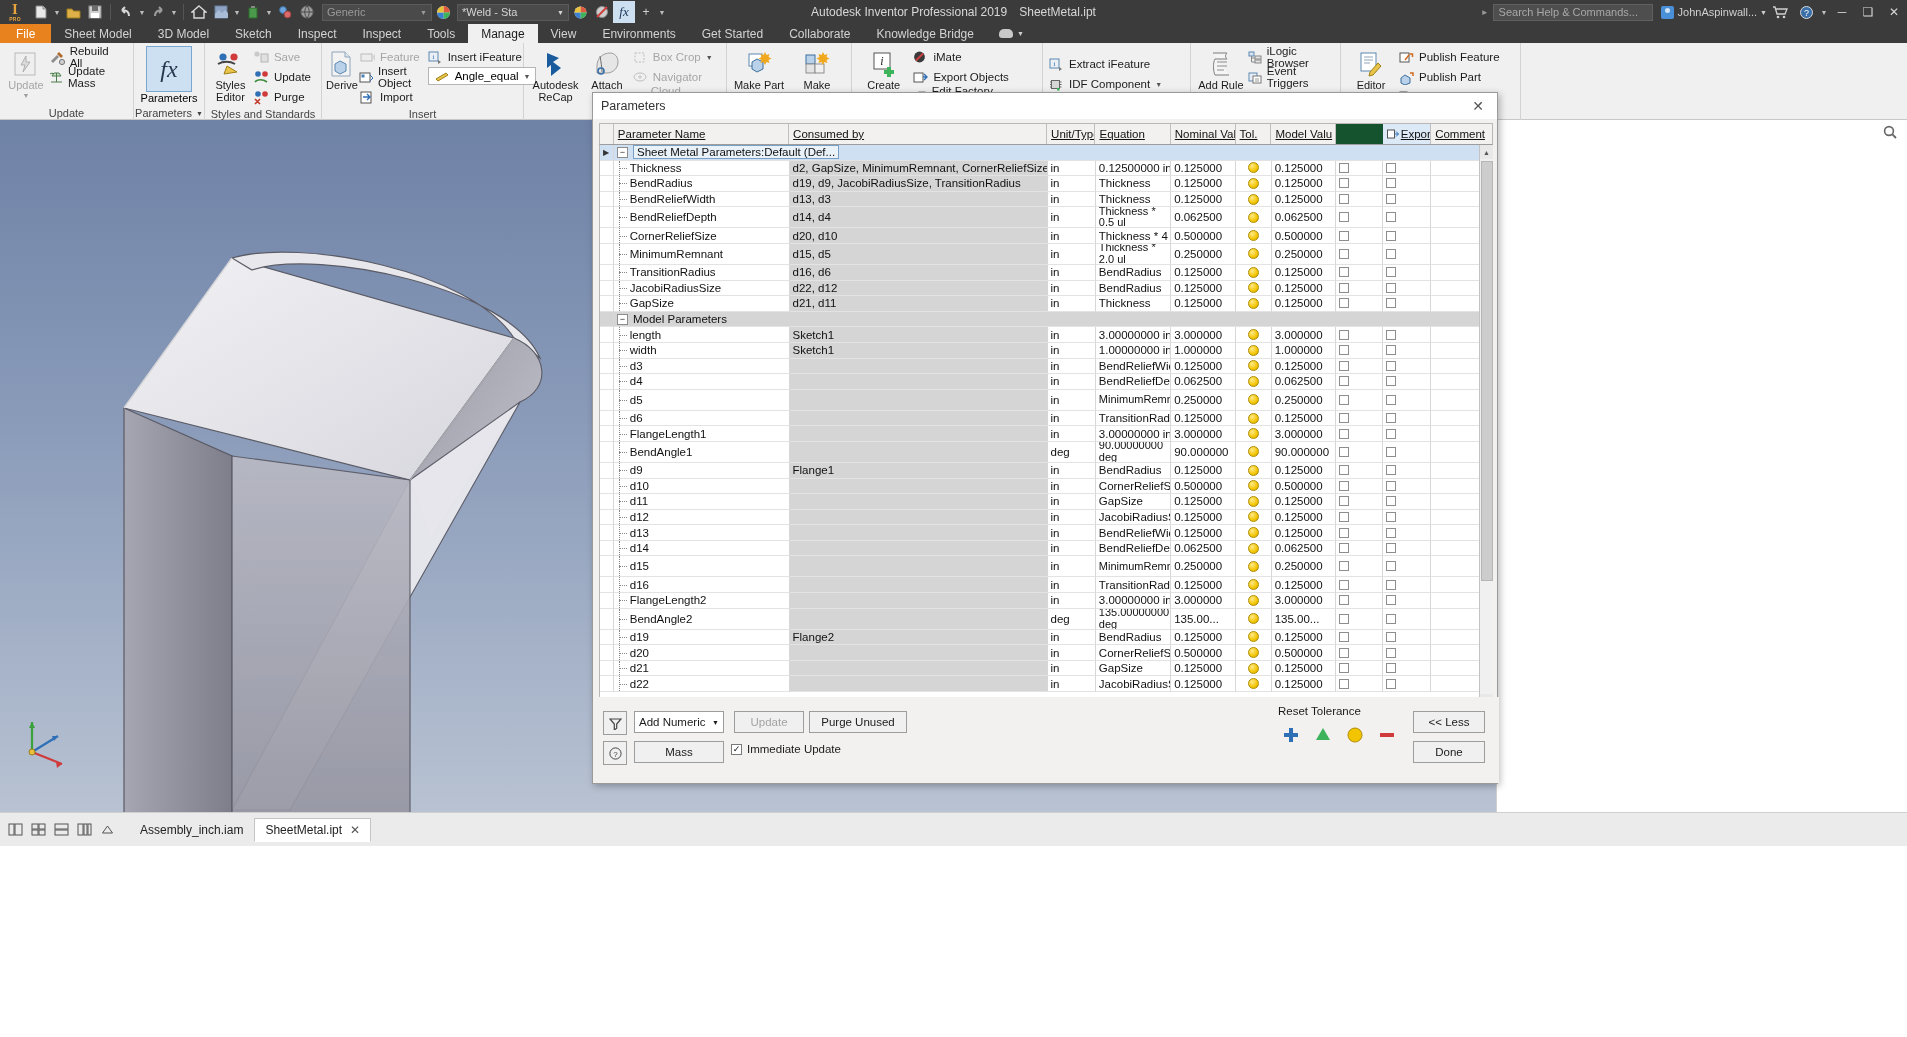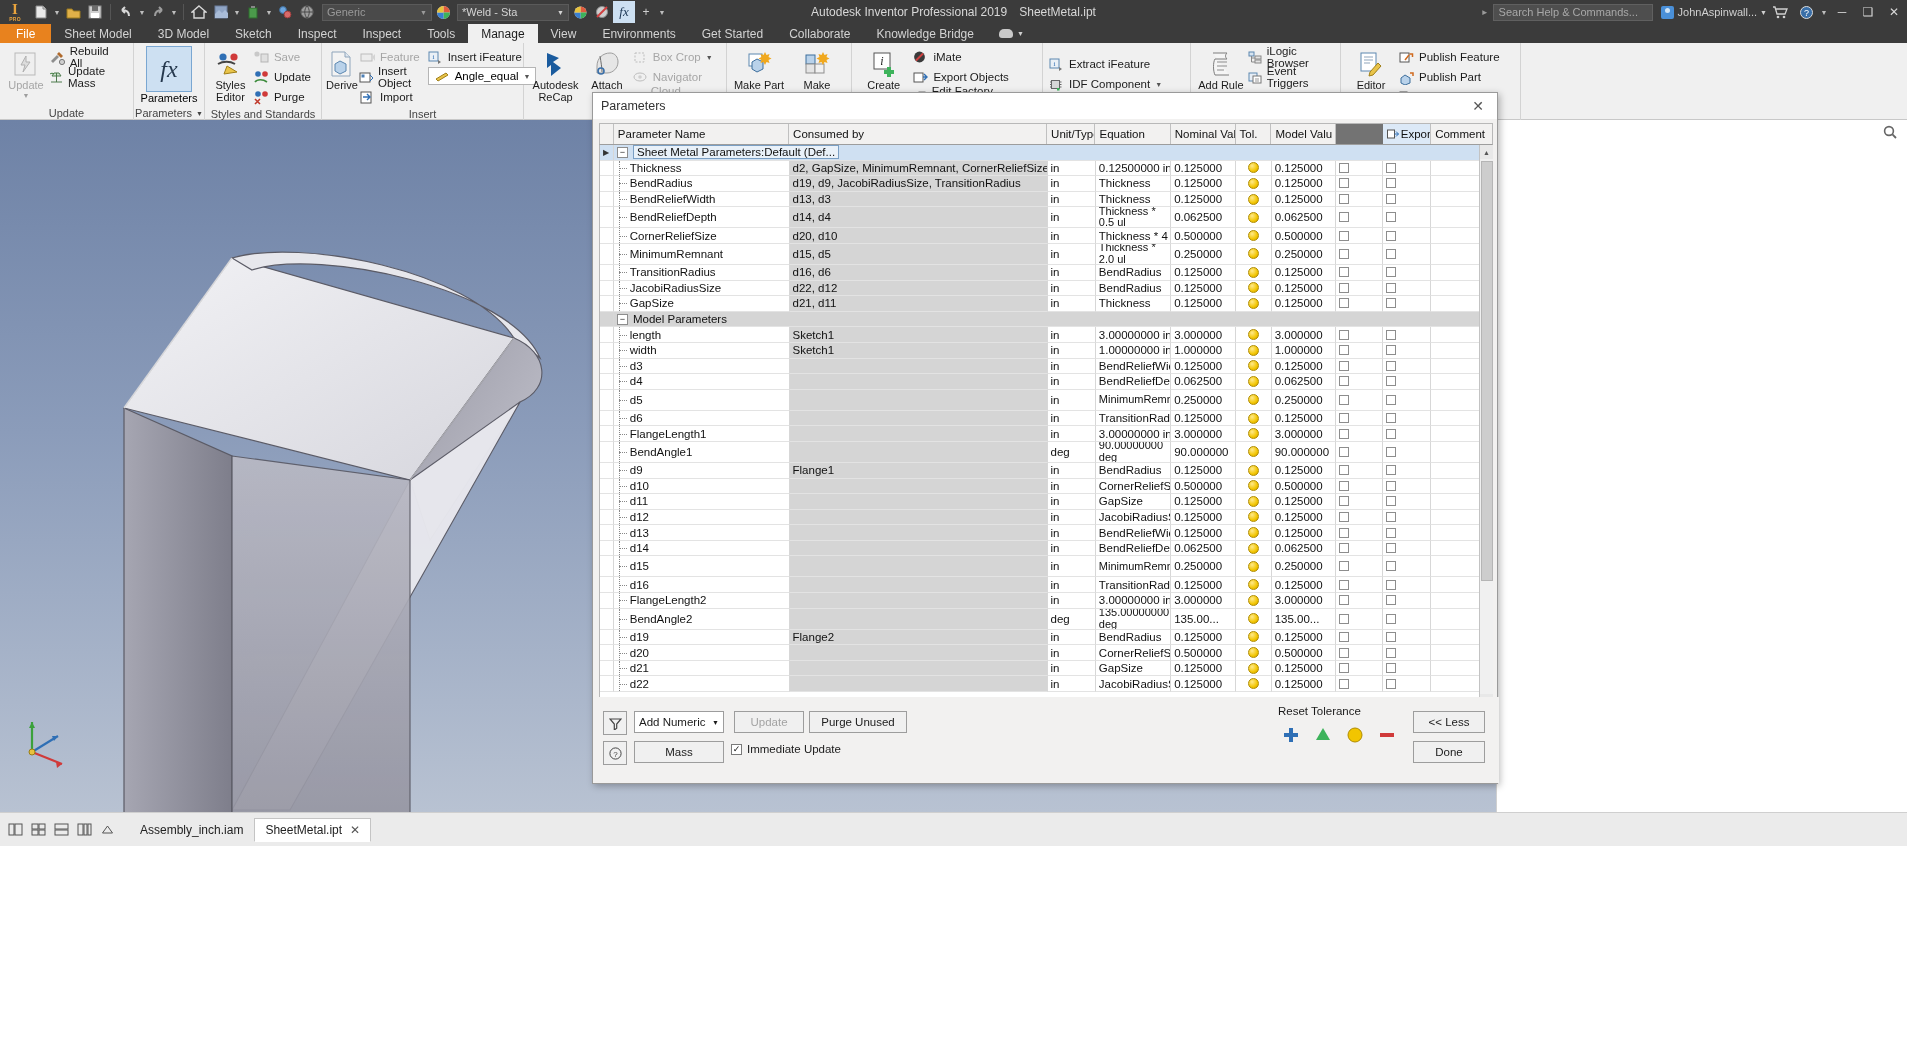--- a/index.html
+++ b/index.html
@@ -166,22 +166,22 @@
     height: 26px; background: #ffffff; display: flex; align-items: center;
     padding: 0 8px; font-size: 12.5px; color: #333; border-bottom: 1px solid #fff;
   }
   .dlg-close { margin-left: auto; width: 22px; height: 20px; display:flex;align-items:center;
     justify-content:center; color:#555; font-size: 14px; }
 
   .grid-wrap {
     position: absolute; left: 6px; top: 30px; width: 894px; height: 686px;
   }
   .grid-head {
-    display: flex; height: 22px; background: #737373; border: 1px solid #b8b8b8;
-    border-bottom: 1px solid #9d9d9d; font-size: 11.5px; color: #111;
+    display: flex; height: 22px; background: #14532d; border: 1px solid #b8b8b8;
+    border-bottom: 1px solid #9d9d9d; font-size: 11.5px; color: #111; text-decoration: underline;
   }
   .gh { border-right: 1px solid #c0c0c0; padding: 0 4px; display: flex; align-items: center;
         overflow: hidden; white-space: nowrap; background:#f2f1f0; }
   .gh:last-child { border-right: none; }
   .gh.exportcol { position: relative; background:#dce9f7; }
 
   .grid-body {
     position: absolute; left: 0; top: 22px; width: 894px; height: 563px;
     border: 1px solid #b8b8b8; border-top: none; background: #fff; overflow: hidden;
   }

